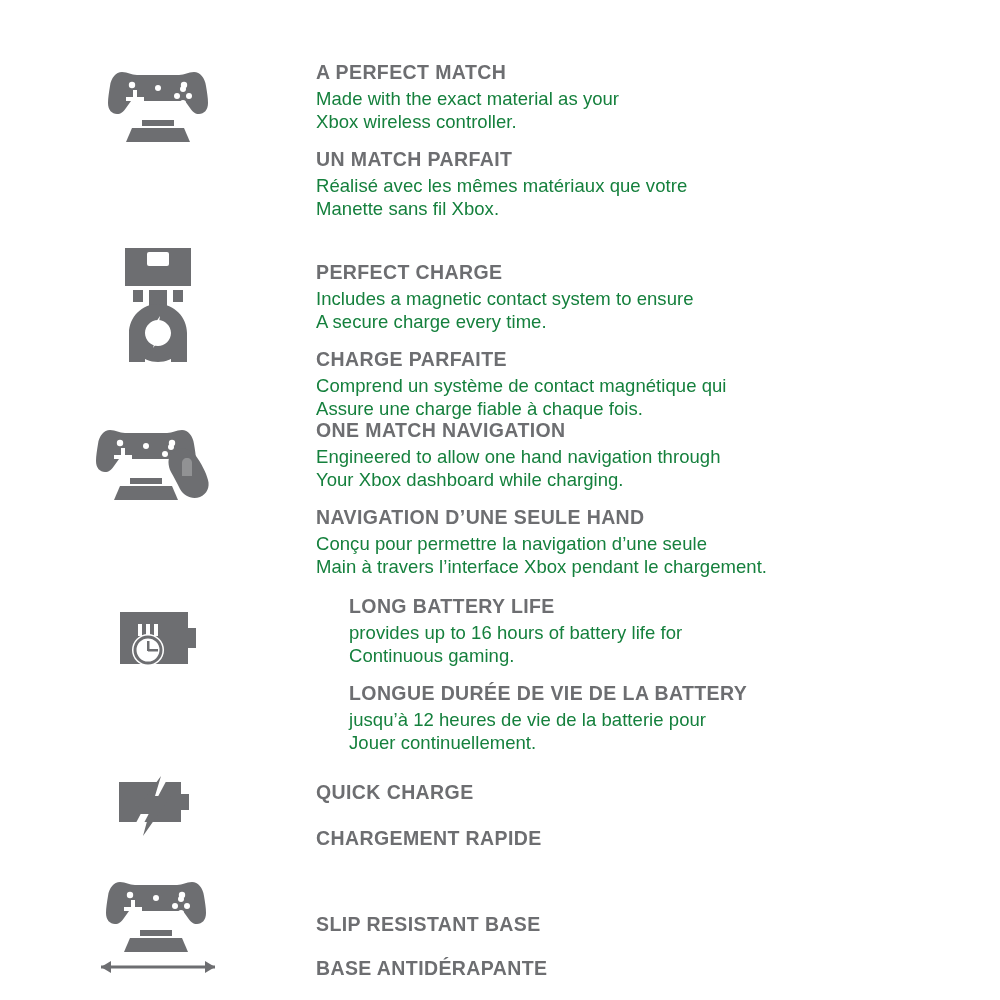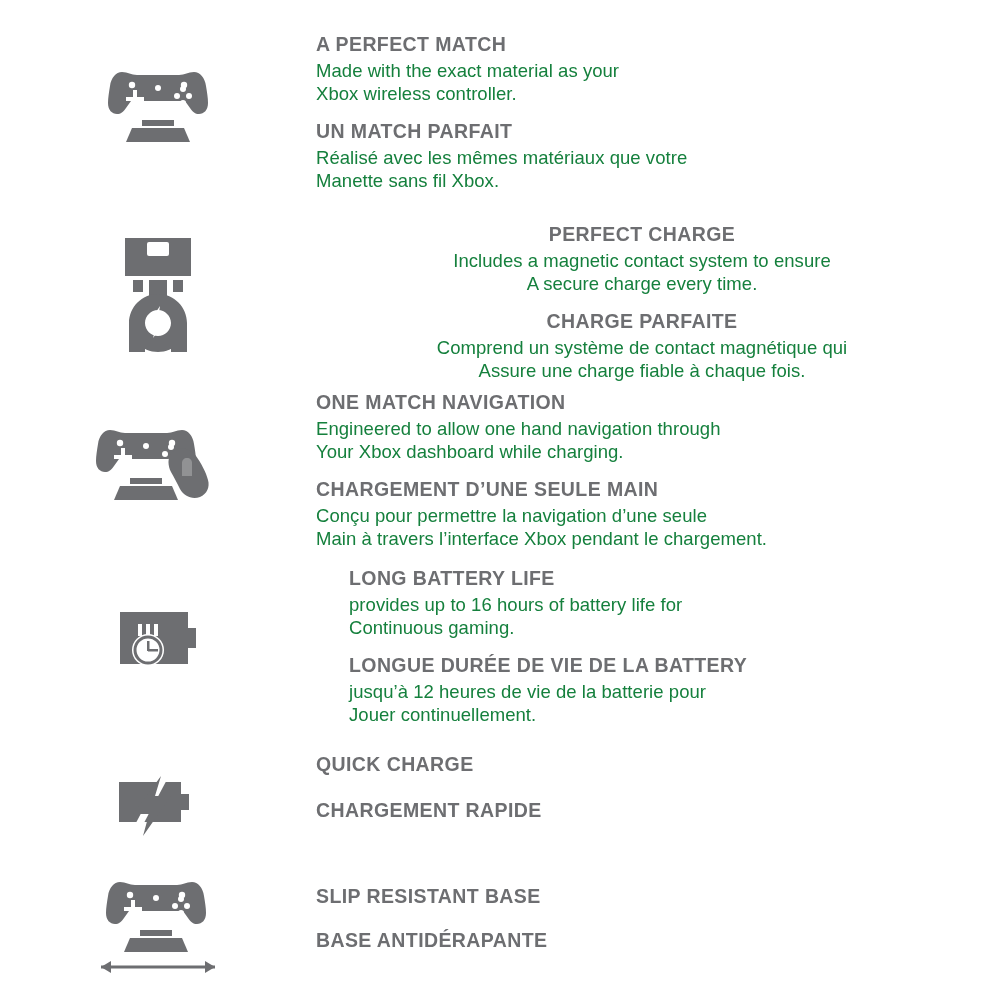--- a/index.html
+++ b/index.html
@@ -31,20 +31,21 @@
     display: flex;
     justify-content: center;
     align-items: flex-start;
   }
   .icon-cell svg {
     display: block;
   }
   .text-cell {
     flex: 1 1 auto;
     padding-right: 32px;
+    margin-top: 28px;
   }
   .f-title {
     font-size: 19.5px;
     font-weight: bold;
     letter-spacing: 0.4px;
     color: #6d6e71;
     line-height: 1.28;
     margin: 0 0 2px 0;
   }
   .f-line {
@@ -55,21 +56,21 @@
     letter-spacing: 0.05px;
   }
   .f-block + .f-block {
     margin-top: 13px;
   }
 
   
   #feature-0 { position: absolute; top: 32px; left: 0; }
   #feature-0 .icon-cell { padding-top: 12px; }
 
-  #feature-1 { position: absolute; top: 222px; left: 0; text-align: center; }
+  #feature-1 { position: absolute; top: 232px; left: 0; }
   #feature-1 .icon-cell { padding-top: 6px; }
 
   #feature-2 { position: absolute; top: 390px; left: 0; }
   #feature-2 .icon-cell { padding-top: 18px; }
 
   #feature-3 { position: absolute; top: 566px; left: 4px; gap: 29px; }
   #feature-3 .icon-cell { padding-top: 32px; }
 
   #feature-4 { position: absolute; top: 752px; left: 0; }
   #feature-4 .icon-cell { padding-top: 6px; }
@@ -175,21 +176,21 @@
         </svg>
       </span>
     </div>
     <div class="text-cell">
       <div class="f-block">
         <p class="f-title">ONE MATCH NAVIGATION</p>
         <p class="f-line">Engineered to allow one hand navigation through</p>
         <p class="f-line">Your Xbox dashboard while charging.</p>
       </div>
       <div class="f-block">
-        <p class="f-title">CHARGEMENT D’UNE SEULE MAIN</p>
+        <p class="f-title">NAVIGATION D’UNE SEULE HAND</p>
         <p class="f-line">Conçu pour permettre la navigation d’une seule</p>
         <p class="f-line">Main à travers l’interface Xbox pendant le chargement.</p>
       </div>
     </div>
   </div>
 
   <div class="feature" id="feature-3">
     <div class="icon-cell">
       <span>
         <svg width="100" height="80" viewBox="0 0 100 80" fill="none">

